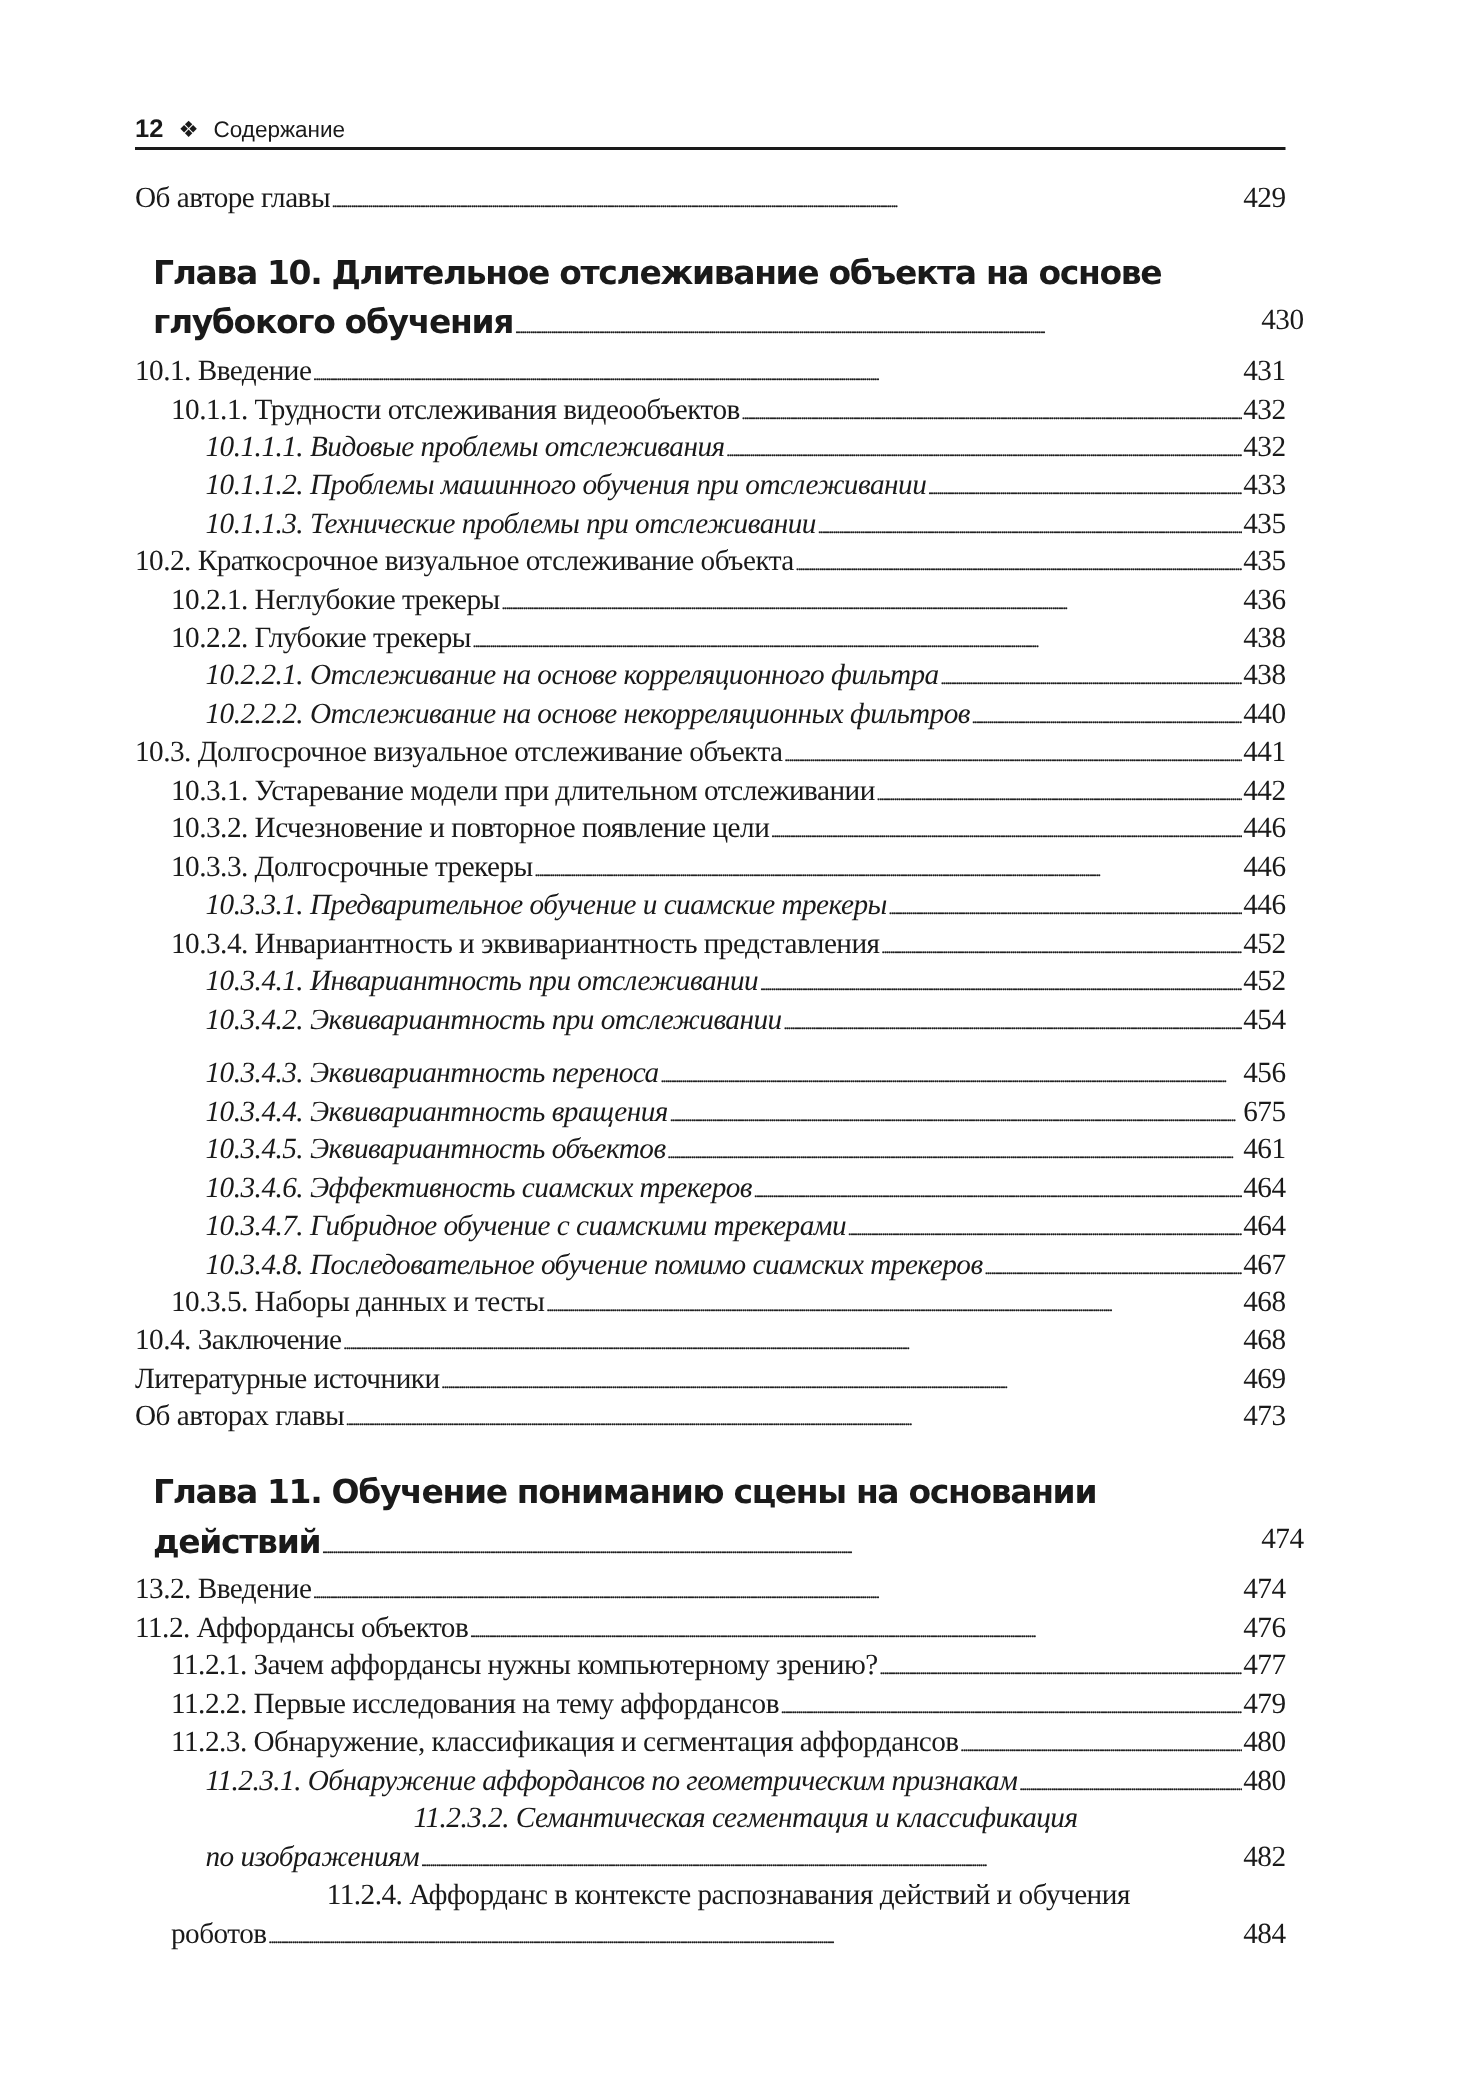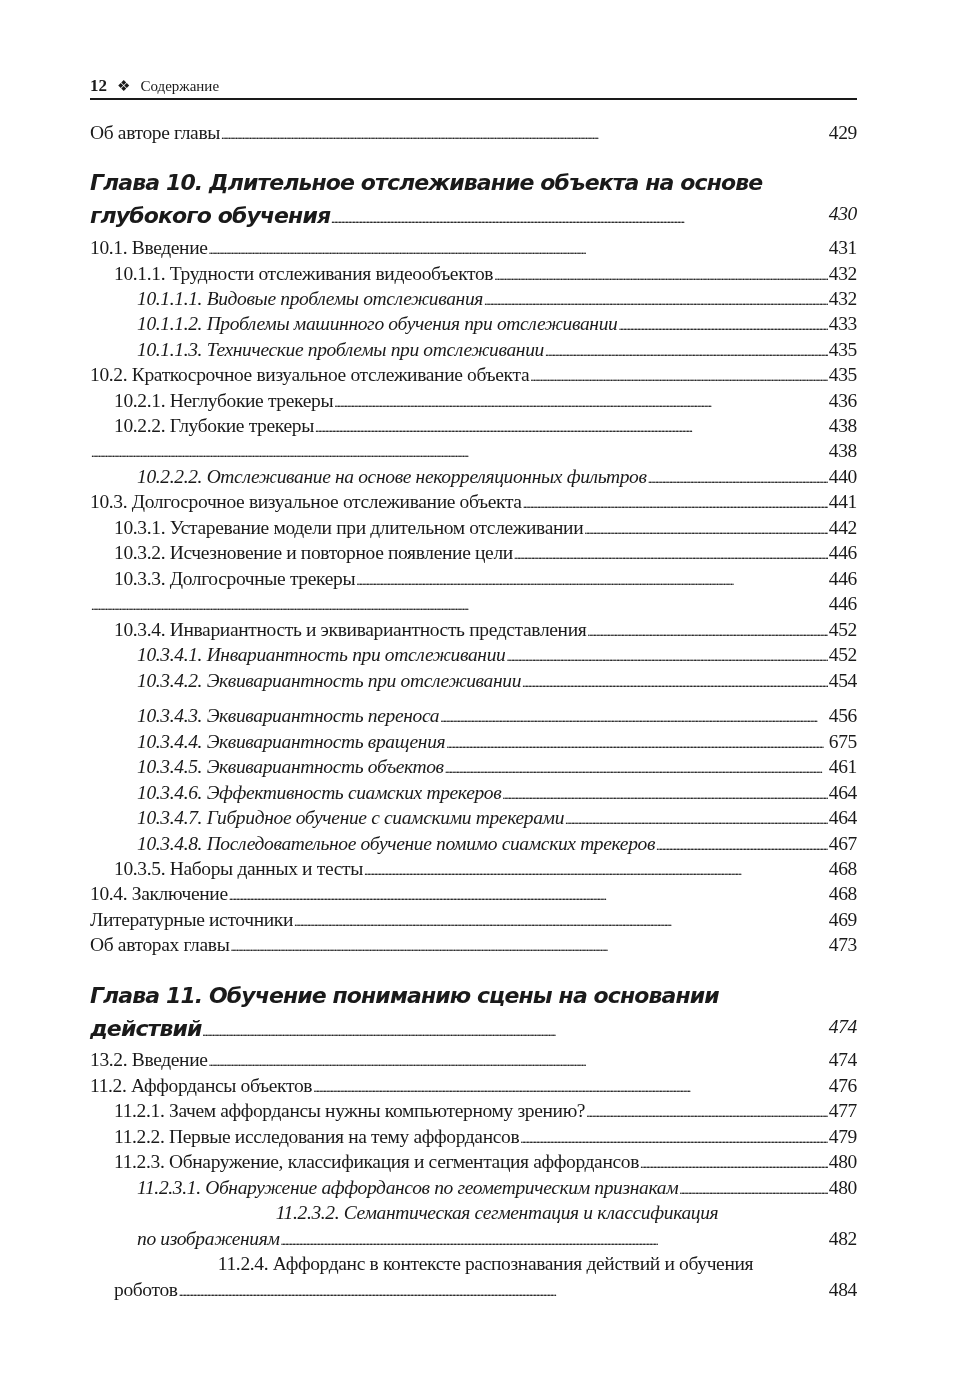--- a/index.html
+++ b/index.html
@@ -1,40 +1,40 @@
 <!DOCTYPE html>
 <html><head>
   <meta charset="utf-8">
   <style>
     html, body { margin: 0; padding: 0; background: #ffffff; }
     body { width: 974px; height: 1388px; position: relative; overflow: hidden; color: #1a1a1a; }
     .page { position: absolute; left: 90px; top: 0; width: 767px; }
     .running-head { position: absolute; top: 72px; left: 0; width: 767px; height: 28px;
-      font-family: Liberation Serif, serif; font-size: 16px; display: flex; align-items: center; text-align: center; }
+      font-family: Liberation Sans, sans-serif; font-size: 16px; display: flex; align-items: center; text-align: center; }
     .running-head .pnum { font-weight: bold; font-size: 17px; margin-right: 10px; }
     .running-head .orn { font-size: 15px; margin-right: 10px; }
     .running-head .rtitle { font-size: 15px; }
     .rule { position: absolute; top: 98px; left: 0; width: 767px; height: 2px; background: #1a1a1a; }
 
     .toc { position: absolute; top: 0; left: 0; width: 767px; }
     .row { position: absolute; left: 0; width: 767px; height: 26px; display: flex; align-items: baseline;
       font-family: "Liberation Serif", serif; font-size: 19.5px; letter-spacing: -0.35px; white-space: nowrap; }
     .row .title { flex: 0 0 auto; }
     .row .dots { flex: 1 1 auto; overflow: hidden; margin: 0 1px; }
     .row .dots::before { content: ". . . . . . . . . . . . . . . . . . . . . . . . . . . . . . . . . . . . . . . . . . . . . . . . . . . . . . . . . . . . . . . . . . . . . . . . . . . . . . . . . . . . . . . . . . . . . . . . . . . . . . . . . . . . . . . . . . . . . . . . . . . . . . . . . . . . . . . . . . . . . . . . . . . . . . . . . . . . . . . . . . . . . . . . . . . . . . . . . . . . . . . . . . . . . . . . . . . . . . . . . . . . . . . . . . . . . . . . . . . . . . . . . . . . . . . . . . . . . . . . . . . . . . . . . . . . . . . . . . . . . . . . . . . . . ";
       letter-spacing: -2.3px; font-size: 12px; }
     .row .page-num { flex: 0 0 auto; text-align: right; }
     .row.lvl1 .title { padding-left: 24px; }
     .row.lvl2 .title { padding-left: 47px; font-style: italic; }
     .row.cont.lvl2 .title { padding-left: 47px; }
     .row.cont.lvl1 .title { padding-left: 24px; }
     .row.plain { justify-content: center; }
 
-    .chapter { position: absolute; left: 0; width: 767px; font-family: "DejaVu Sans", sans-serif;
-      font-weight: bold; font-size: 22px; letter-spacing: -0.9px; white-space: nowrap; font-style: italic; }
+    .chapter { position: absolute; left: 12px; width: 767px; font-family: "DejaVu Sans", sans-serif;
+      font-weight: bold; font-size: 22px; letter-spacing: -0.9px; white-space: nowrap; }
     .chapter-row { display: flex; align-items: flex-start; }
     .chapter-row .dots { flex: 1 1 auto; overflow: hidden; font-weight: normal; margin: 0 1px; }
     .chapter-row .dots::before { content: ". . . . . . . . . . . . . . . . . . . . . . . . . . . . . . . . . . . . . . . . . . . . . . . . . . . . . . . . . . . . . . . . . . . . . . . . . . . . . . . . . . . . . . . . . . . . . . . . . . . . . . . . . . . . . . . . . . . . . . . . . . . . . . . . . . . . . . . . . . . . . . . . . . . . . . . . . . . . . . . . . . . . . . . . . . . . . . . . . . . . . . . . . . . . . . . . . . . . . . . . . . . . . . . . . . . . . . . . . . . . . . . . . . . . . . . . . . . . . . . . . . . . . . . . . . . . ";
       letter-spacing: -2.3px; font-size: 12px; font-family: "Liberation Serif", serif; }
     .chapter-row .page-num { font-family: "Liberation Serif", serif; font-weight: normal; font-size: 19.5px; letter-spacing: -0.35px; }
   </style>
 </head>
 <body>
 
 <div class="page">
@@ -96,20 +96,21 @@
         <span class="title">10.2.1. Неглубокие трекеры </span>
         <span class="dots"></span>
         <span class="page-num">436</span>
       </div>
     <div class="row lvl1" style="top:415px">
         <span class="title">10.2.2. Глубокие трекеры</span>
         <span class="dots"></span>
         <span class="page-num">438</span>
       </div>
     <div class="row lvl2" style="top:440px">
+        <span class="title">10.2.2.1. Отслеживание на основе корреляционного фильтра </span>
         <span class="dots"></span>
         <span class="page-num">438</span>
       </div>
     <div class="row lvl2" style="top:466px">
         <span class="title">10.2.2.2. Отслеживание на основе некорреляционных фильтров</span>
         <span class="dots"></span>
         <span class="page-num">440</span>
       </div>
     <div class="row lvl0" style="top:491px">
         <span class="title">10.3. Долгосрочное визуальное отслеживание объекта </span>
@@ -125,20 +126,21 @@
         <span class="title">10.3.2. Исчезновение и повторное появление цели </span>
         <span class="dots"></span>
         <span class="page-num">446</span>
       </div>
     <div class="row lvl1" style="top:568px">
         <span class="title">10.3.3. Долгосрочные трекеры </span>
         <span class="dots"></span>
         <span class="page-num">446</span>
       </div>
     <div class="row lvl2" style="top:593px">
+        <span class="title">10.3.3.1. Предварительное обучение и сиамские трекеры</span>
         <span class="dots"></span>
         <span class="page-num">446</span>
       </div>
     <div class="row lvl1" style="top:619px">
         <span class="title">10.3.4. Инвариантность и эквивариантность представления</span>
         <span class="dots"></span>
         <span class="page-num">452</span>
       </div>
     <div class="row lvl2" style="top:644px">
         <span class="title">10.3.4.1. Инвариантность при отслеживании</span>

